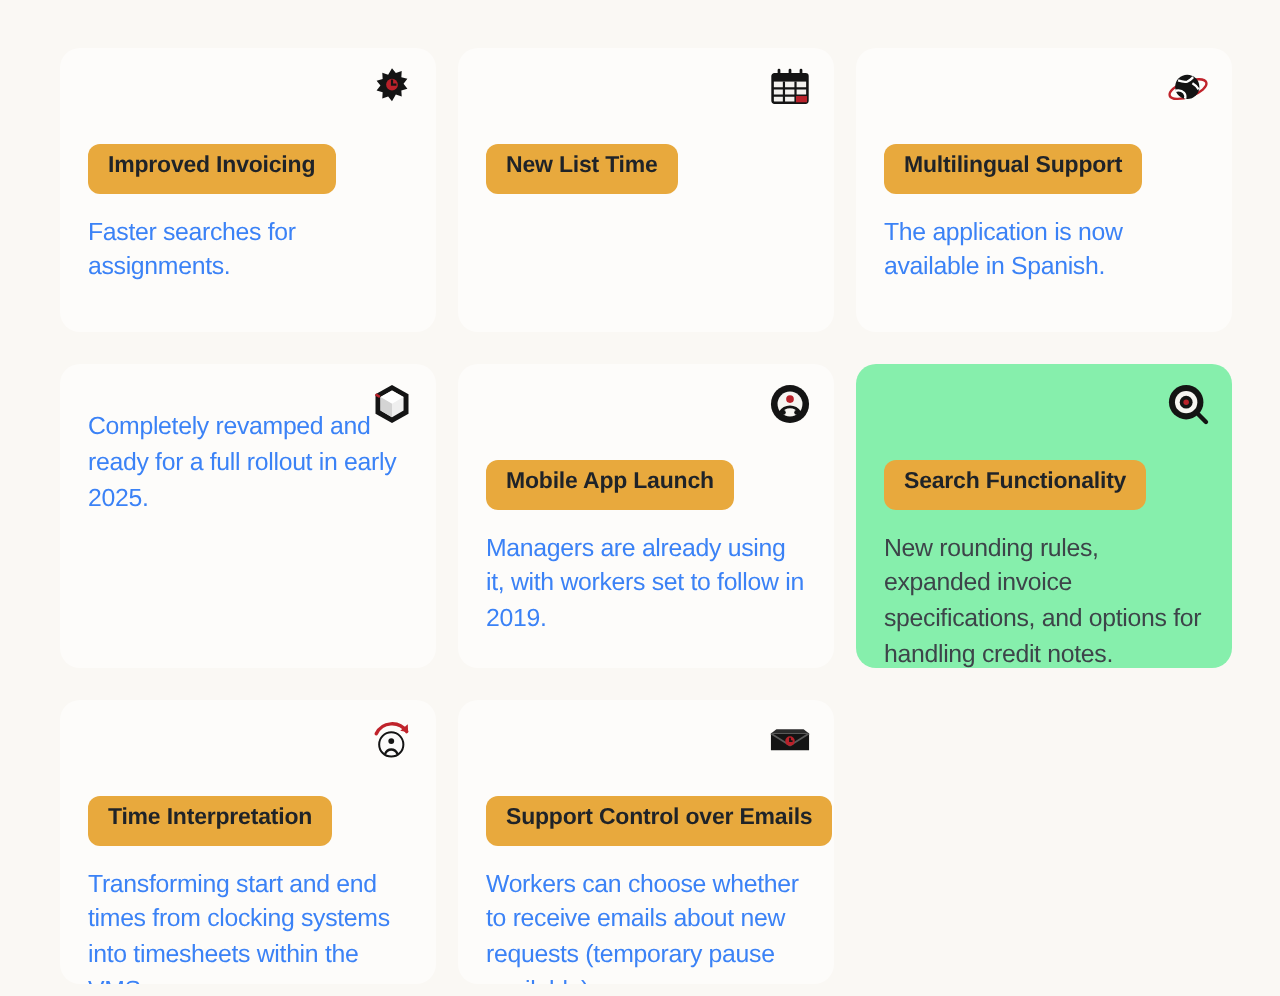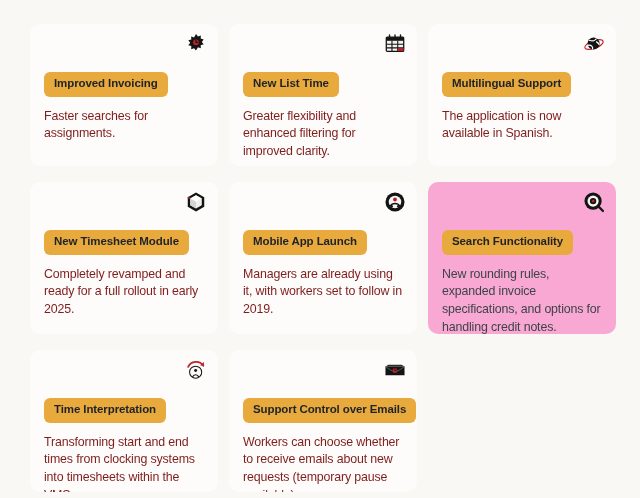--- a/index.html
+++ b/index.html
@@ -32,21 +32,21 @@
     position: relative;
     background: #fdfcfa;
     border-radius: 10px;
     padding: 12px 14px 10px 14px;
     display: flex;
     flex-direction: column;
     overflow: hidden;
   }
 
   .card.highlight {
-    background: #f9a8d4;
+    background: #86efac;
   }
 
   .card.empty {
     background: transparent;
   }
 
   .card-icon {
     position: absolute;
     top: 9px;
     right: 11px;
@@ -73,21 +73,21 @@
     font-weight: bold;
     letter-spacing: -0.1px;
     line-height: 1;
     padding: 6px 10px 7px 10px;
     border-radius: 6px;
     white-space: nowrap;
   }
 
   .desc {
     margin-top: 11px;
-    color: #7f1d1d;
+    color: #3b82f6;
     font-size: 12.4px;
     line-height: 1.45;
     letter-spacing: -0.15px;
     max-width: 160px;
   }
 
   .card.highlight .desc { color: #3d4449; }
 </style>
 </head>
 <body>
@@ -110,21 +110,20 @@
     <span class="card-icon">
       <svg viewBox="0 0 24 24">
         <rect x="2.5" y="4.5" width="19" height="15.5" rx="1" fill="#f3f1ee" stroke="#141414" stroke-width="1.4"></rect>
         <rect x="2.5" y="4.5" width="19" height="4" fill="#141414"></rect>
         <path d="M6 2.2v3.2M12 2.2v3.2M18 2.2v3.2" stroke="#141414" stroke-width="1.5" stroke-linecap="round"></path>
         <path d="M2.5 12.2h19M2.5 16.2h19M8.7 8.5v11.5M15 8.5v11.5" stroke="#141414" stroke-width="1.2"></path>
         <rect x="15.3" y="16.4" width="6" height="3.4" fill="#b9212a"></rect>
       </svg>
     </span>
     <span class="badge">New List Time</span>
-    <p class="desc">Greater flexibility and enhanced filtering for improved clarity.</p>
   </div>
 
   <div class="card">
     <span class="card-icon">
       <svg viewBox="0 0 24 24">
         <ellipse cx="12" cy="12.6" rx="10.6" ry="4.2" transform="rotate(-20 12 12.6)" fill="none" stroke="#c0232b" stroke-width="1.3"></ellipse>
         <circle cx="11.6" cy="11.4" r="6.6" fill="#141414"></circle>
         <path d="M6.6 7.9c2.1.7 3.4 1 5 .6 1.4-.4 2.3-1.5 3.2-2.4" stroke="#ffffff" stroke-width="1.3" fill="none"></path>
         <path d="M5.2 13.5c2-.5 3.6 0 4.6 1.1.9 1 .9 2 .6 3.2" stroke="#ffffff" stroke-width="1.3" fill="none"></path>
         <path d="M14.4 9.4c1.4.8 2.5 1.9 3.4 3.3" stroke="#ffffff" stroke-width="1.3" fill="none"></path>
@@ -137,21 +136,20 @@
   <div class="card">
     <span class="card-icon">
       <svg viewBox="0 0 24 24">
         <path d="M12 1.6l9 5.1v10.6l-9 5.1-9-5.1V6.7z" fill="#141414"></path>
         <path d="M12 4.6l6.3 3.6v7.4L12 19.2l-6.3-3.6V8.2z" fill="#efefef"></path>
         <path d="M12 4.6L5.7 8.2 12 11.8l6.3-3.6z" fill="#ffffff"></path>
         <path d="M5.7 8.2L12 11.8v7.4l-6.3-3.6z" fill="#d4d4d4"></path>
         <path d="M3 6.7l2.4 1.4" stroke="#b9212a" stroke-width="1.4"></path>
       </svg>
     </span>
-    <span class="badge">New Timesheet Module</span>
     <p class="desc">Completely revamped and ready for a full rollout in early 2025.</p>
   </div>
 
   <div class="card">
     <span class="card-icon">
       <svg viewBox="0 0 24 24">
         <circle cx="12" cy="12" r="10.4" fill="#141414"></circle>
         <circle cx="12" cy="12" r="6.8" fill="#f7f5f2"></circle>
         <circle cx="12" cy="9.3" r="2.1" fill="#b9212a"></circle>
         <path d="M6.6 16.6c1.3-2 3.2-3 5.4-3s4.1 1 5.4 3" fill="none" stroke="#141414" stroke-width="1.5"></path>

